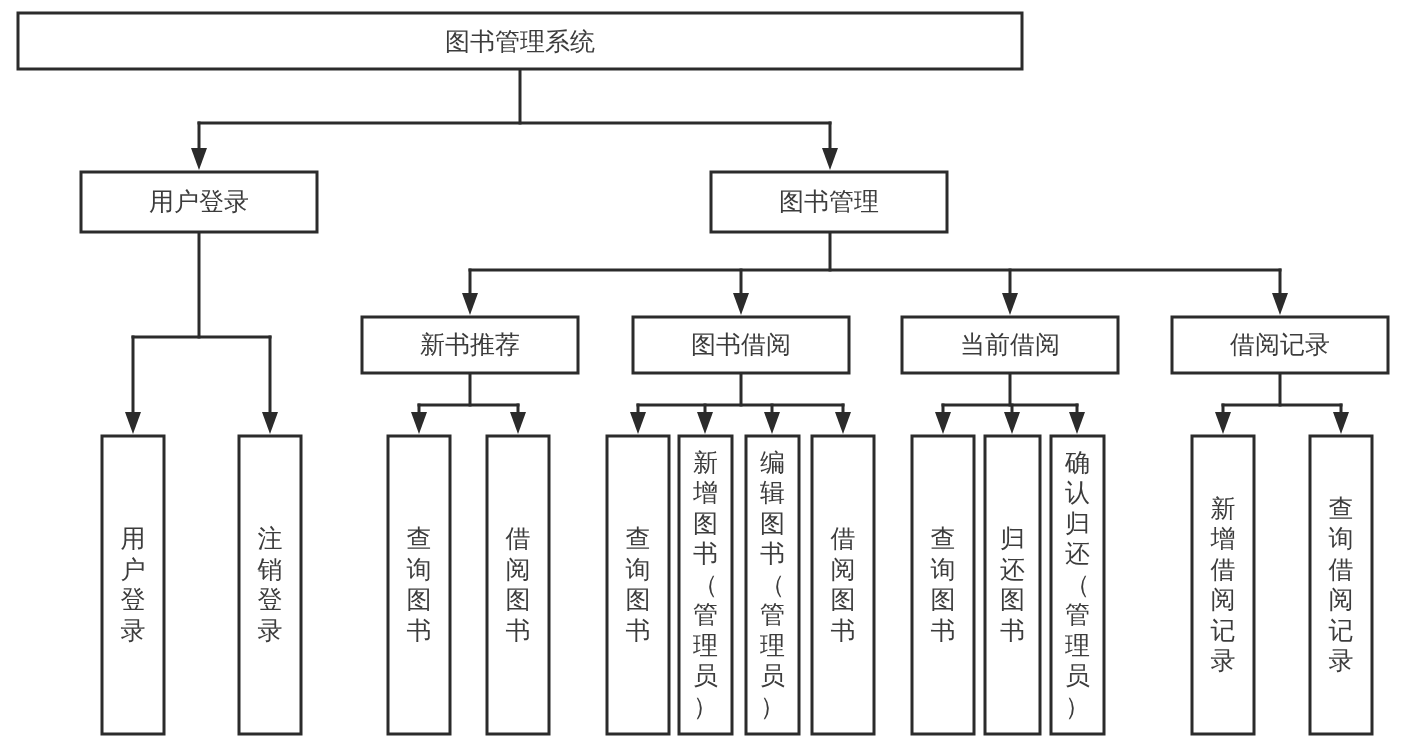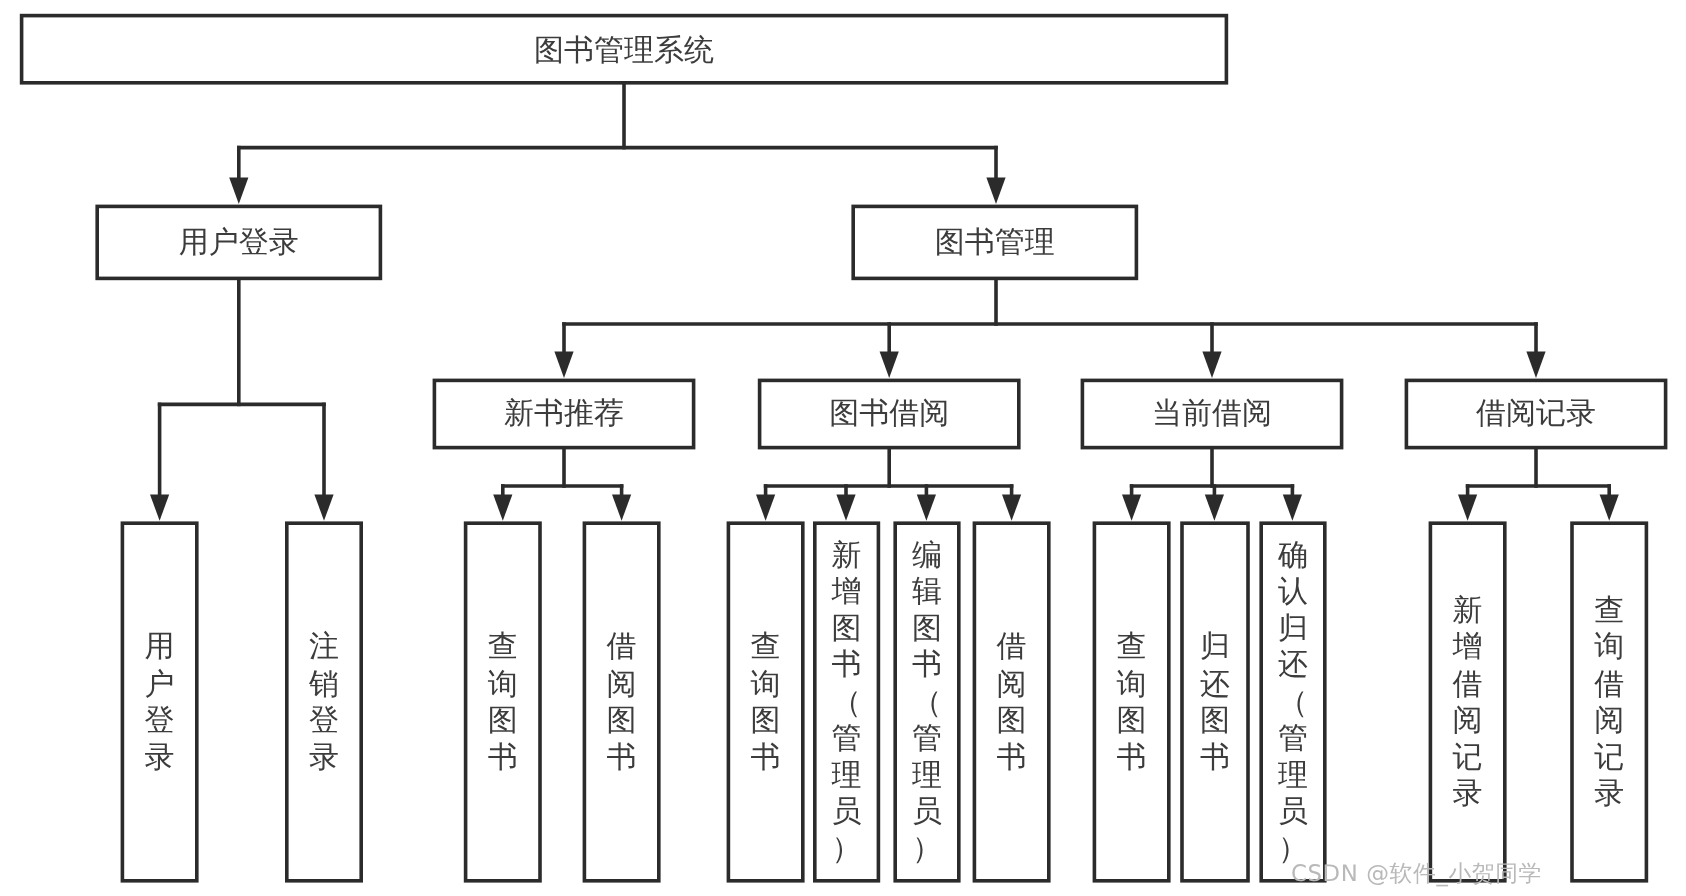--- a/index.html
+++ b/index.html
@@ -11,21 +11,20 @@
     width: 1405px;
     height: 747px;
     font-family: "DejaVu Sans", "Liberation Sans", sans-serif;
     overflow: hidden;
     position: relative;
   }
   #diagram-root {
     position: relative;
     width: 1261px;
     height: 747px;
-    padding-left: 36px;
   }
   svg.flow {
     position: absolute;
     top: 0;
     left: 0;
     width: 1405px;
     height: 747px;
     display: block;
   }
   .node-box {
@@ -307,14 +306,13 @@
       <div class="v-label-wrap" style="left: 1310px; top: 436px; width: 62px; height: 298px;">
         <span class="v-char">查</span>
         <span class="v-char">询</span>
         <span class="v-char">借</span>
         <span class="v-char">阅</span>
         <span class="v-char">记</span>
         <span class="v-char">录</span>
       </div>
     </div>
 
-  <div class="watermark">CSDN @软件_小贺同学</div>
 </div>
 
 </body></html>

